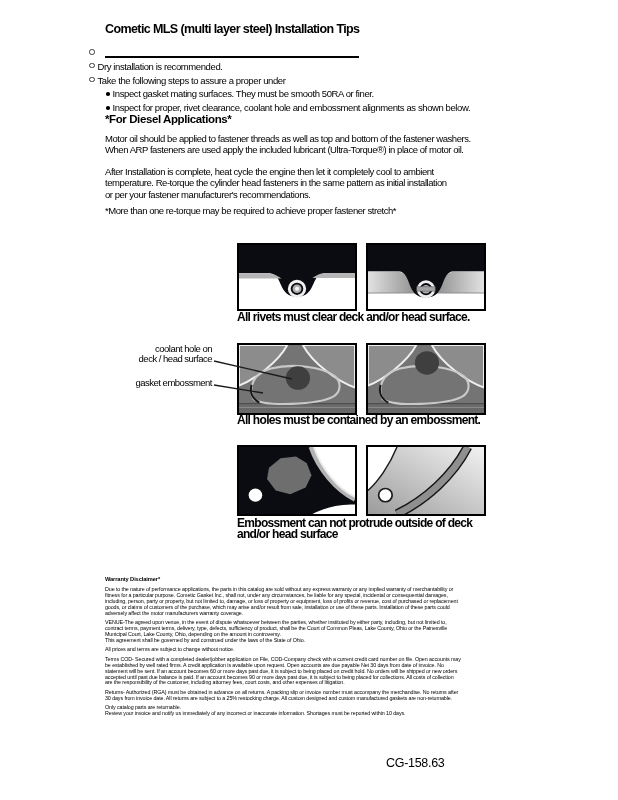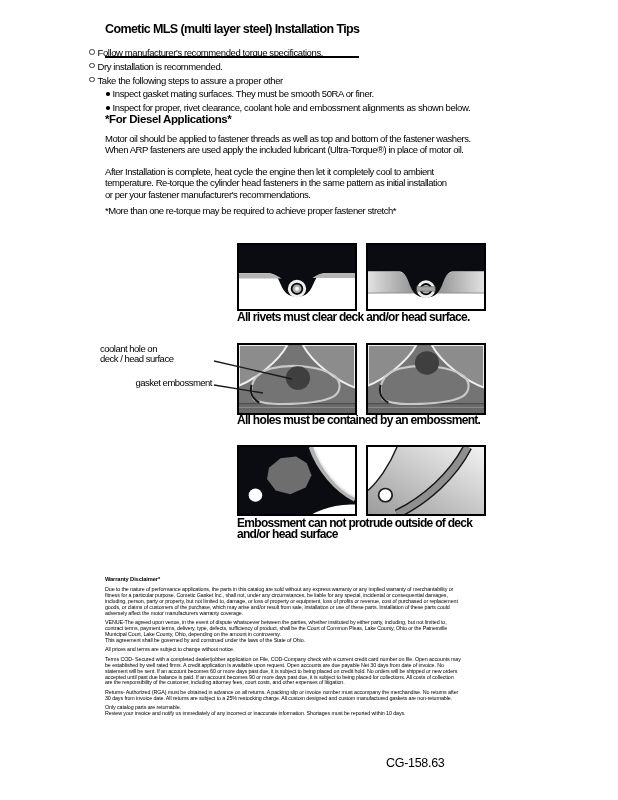--- a/index.html
+++ b/index.html
@@ -28,21 +28,21 @@
   .body-p{font-size:9.5px;line-height:11.4px;letter-spacing:-0.45px;}
   #diesel-p1{left:105px;top:133px;}
   #diesel-p2{left:105px;top:166px;}
   #retorque-note{left:105px;top:205px;}
 
   .rw-label{width:120px;text-align:center;font-size:12.5px;font-weight:bold;letter-spacing:-0.2px;margin-top:44px;}
   .diag-box{width:116px;border:2px solid #000;background:#fff;font-size:0;}
   .diag-box svg{display:block;}
   .caption{font-size:12px;font-weight:bold;letter-spacing:-0.7px;line-height:11px;}
 
-  #coolant-label{left:100px;top:344px;width:112px;text-align:left;
+  #coolant-label{left:100px;top:344px;width:112px;text-align:right;
     font-size:9.5px;line-height:9.8px;letter-spacing:-0.5px;}
   #emboss-label{left:100px;top:377px;width:112px;text-align:right;
     font-size:9.5px;letter-spacing:-0.5px;}
 
   #warranty{left:105px;top:576px;width:422px;letter-spacing:-0.1px;}
   #warranty .wh{font-size:5.7px;font-weight:bold;margin:0 0 5px 0;}
   #warranty .wp{font-size:5.35px;line-height:5.9px;margin:0 0 3.6px 0;}
   #warranty .wp span{display:block;white-space:pre-line;}
 
   #footer-code{left:386px;top:756px;font-size:12.5px;letter-spacing:-0.3px;}
@@ -63,23 +63,23 @@
     <linearGradient id="gBand" x1="1" y1="0" x2="0" y2="1">
       <stop offset="0" stop-color="#f2f2f2"></stop>
         <stop offset="1" stop-color="#9c9c9c"></stop>
     </linearGradient>
   </defs>
 </svg>
 
 <div class="abs" id="title">Cometic MLS (multi layer steel) Installation Tips</div>
 
 <div class="abs" id="bullets">
-  <div class="b-line"><span class="dot-o"></span><span>Follow manufacturer's recommended torque specifications.</span></div>
+  <div class="b-line"><span class="dot-o"></span></div>
   <div class="b-line"><span class="dot-o"></span><span>Dry installation is recommended.</span></div>
-  <div class="b-line"><span class="dot-o"></span><span>Take the following steps to assure a proper other</span></div>
+  <div class="b-line"><span class="dot-o"></span><span>Take the following steps to assure a proper under</span></div>
   <div class="b-line sub"><span class="dot-f"></span><span>Inspect gasket mating surfaces.  They must be smooth 50RA or finer.</span></div>
   <div class="b-line sub"><span class="dot-f"></span><span>Inspect for proper, rivet clearance, coolant hole and embossment alignments as shown below.</span></div>
 </div>
 
 <div class="abs" id="diesel-heading">*For Diesel Applications*</div>
 <div class="abs body-p pre" id="diesel-p1">Motor oil should be applied to fastener threads as well as top and bottom of the fastener washers.
 When ARP fasteners are used apply the included lubricant (Ultra-Torque®) in place of motor oil.</div>
 <div class="abs body-p pre" id="diesel-p2">After Installation is complete, heat cycle the engine then let it completely cool to ambient
 temperature. Re-torque the cylinder head fasteners in the same pattern as initial installation
 or per your fastener manufacturer's recommendations.</div>

